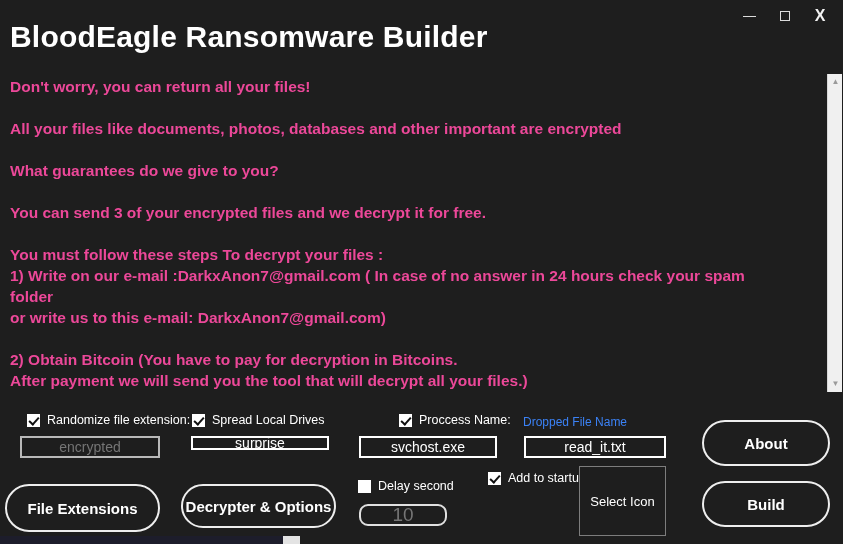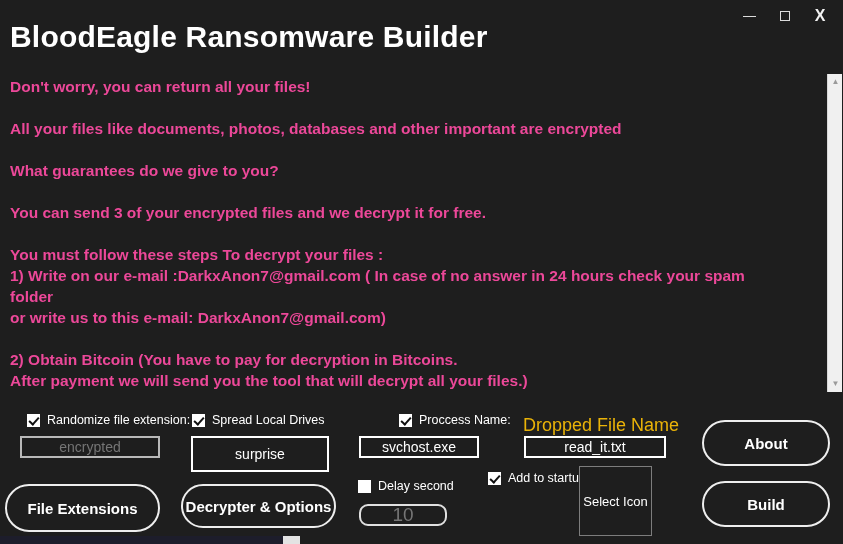--- a/index.html
+++ b/index.html
@@ -198,22 +198,22 @@
   }
   .tfield.small-muted {
     border-color: #e0e0e0;
     color: #55556a;
     font-size: 19px;
     border-radius: 9px;
   }
 
   .plain-label {
     position: absolute;
-    font-size: 18px;
-    color: #eab308;
+    font-size: 12px;
+    color: #3b82f6;
     white-space: nowrap;
   }
 
   .icon-box {
     position: absolute;
     box-sizing: border-box;
     border: 1px solid #7d7d7d;
     background: #1e1e1e;
     display: flex;
     align-items: center;
@@ -281,39 +281,39 @@
 
     <div class="chk-row" style="left:360px; top:13px;padding-left:39px;">
       <span class="chk checked"></span>
       <span class="chk-label">Proccess Name:</span>
     </div>
 
     <div class="plain-label" style="left:523px; top:15px;">Dropped File Name</div>
 
     <input class="tfield muted" style="left: 20px; top: 36px; width: 140px; height: 22px;" placeholder="encrypted">
 
-    <input class="tfield" style="left: 191px; top: 36px; width: 138px; height: 36px;" value="surprise">
-
-    <input class="tfield" style="left: 359px; top: 36px; width: 120px; height: 22px;" value="svchost.exe">
+    <input class="tfield" style="left: 191px; top: 36px; width: 138px; height: 14px;" value="surprise">
+
+    <input class="tfield" style="left: 359px; top: 36px; width: 138px; height: 22px;" value="svchost.exe">
 
     <input class="tfield" style="left: 524px; top: 36px; width: 142px; height: 22px;" value="read_it.txt">
 
     <div class="chk-row" style="left:358px; top:79px;">
       <span class="chk"></span>
       <span class="chk-label">Delay second</span>
     </div>
 
     <div class="chk-row" style="left:468px; top:71px;padding-left:20px;">
       <span class="chk checked"></span>
       <span class="chk-label">Add to startup</span>
     </div>
 
     <input class="tfield small-muted" style="left: 359px; top: 104px; width: 88px; height: 22px;" placeholder="10">
 
-    <div class="icon-box" style="left:579px; top:66px; width:73px; height:70px;">
+    <div class="icon-box" style="left:579px; top:66px; width:87px; height:70px;">
       <span>Select Icon</span>
     </div>
 
     <div class="pill" style="left:5px; top:84px; width:155px; height:48px;">
       <span>File Extensions</span>
     </div>
 
     <div class="pill" style="left:181px; top:84px; width:155px; height:44px;">
       <span>Decrypter &amp; Options</span>
     </div>

